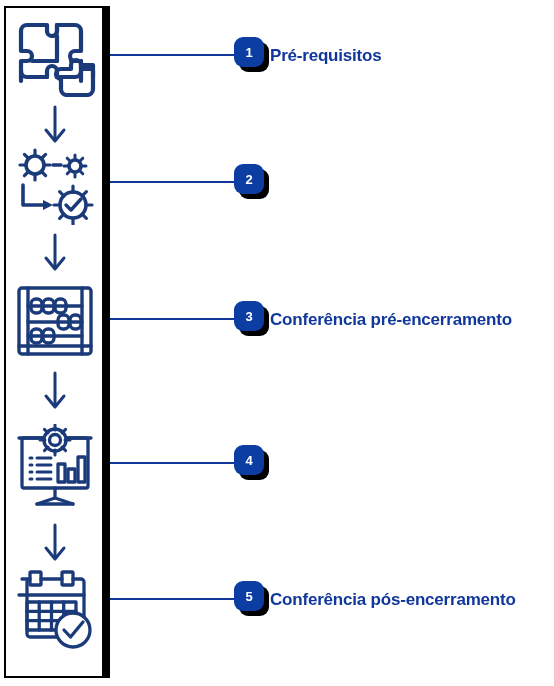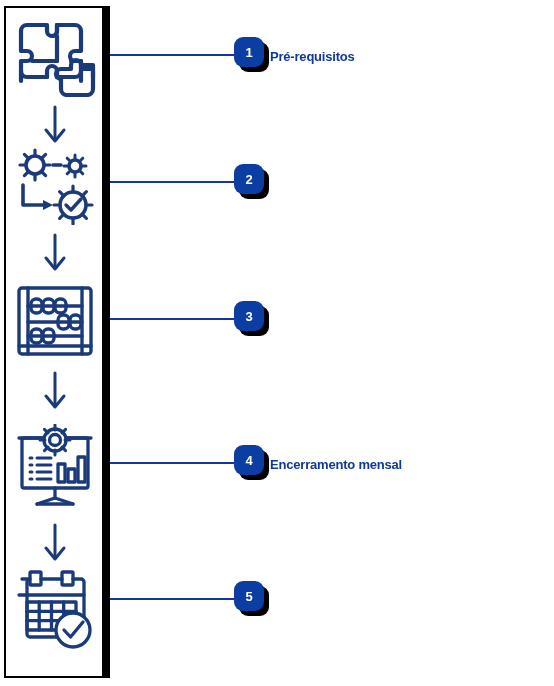--- a/index.html
+++ b/index.html
@@ -70,21 +70,21 @@
     border-radius:9px;
     color:#ffffff;
     font-size:13px;
     font-weight:bold;
     display:flex;align-items:center;justify-content:center;
     line-height:1;
   }
   .step-label{
     color:#10379b;
     font-weight:bold;
-    font-size:13px;
+    font-size:17px;
     white-space:nowrap;
     margin-left:-2px;
     letter-spacing:-0.2px;
   }
 </style>
 </head>
 <body>
 
 <div id="stage">
 
@@ -315,30 +315,31 @@
       <div class="badge-shadow"></div>
       <div class="badge">2</div>
     </div>
   </div>
 
   <div class="step" style="left:234px;top:300px;">
     <div class="badge-wrap">
       <div class="badge-shadow"></div>
       <div class="badge">3</div>
     </div>
+    <div class="step-label">Conferência pré-encerramento</div>
   </div>
 
   <div class="step" style="left:234px;top:444px;">
     <div class="badge-wrap">
       <div class="badge-shadow"></div>
       <div class="badge">4</div>
     </div>
-    <div class="step-label">Encerramento mensal</div>
   </div>
 
   <div class="step" style="left:234px;top:580px;">
     <div class="badge-wrap">
       <div class="badge-shadow"></div>
       <div class="badge">5</div>
     </div>
+    <div class="step-label">Conferência pós-encerramento</div>
   </div>
 
 </div>
 
 </body></html>

